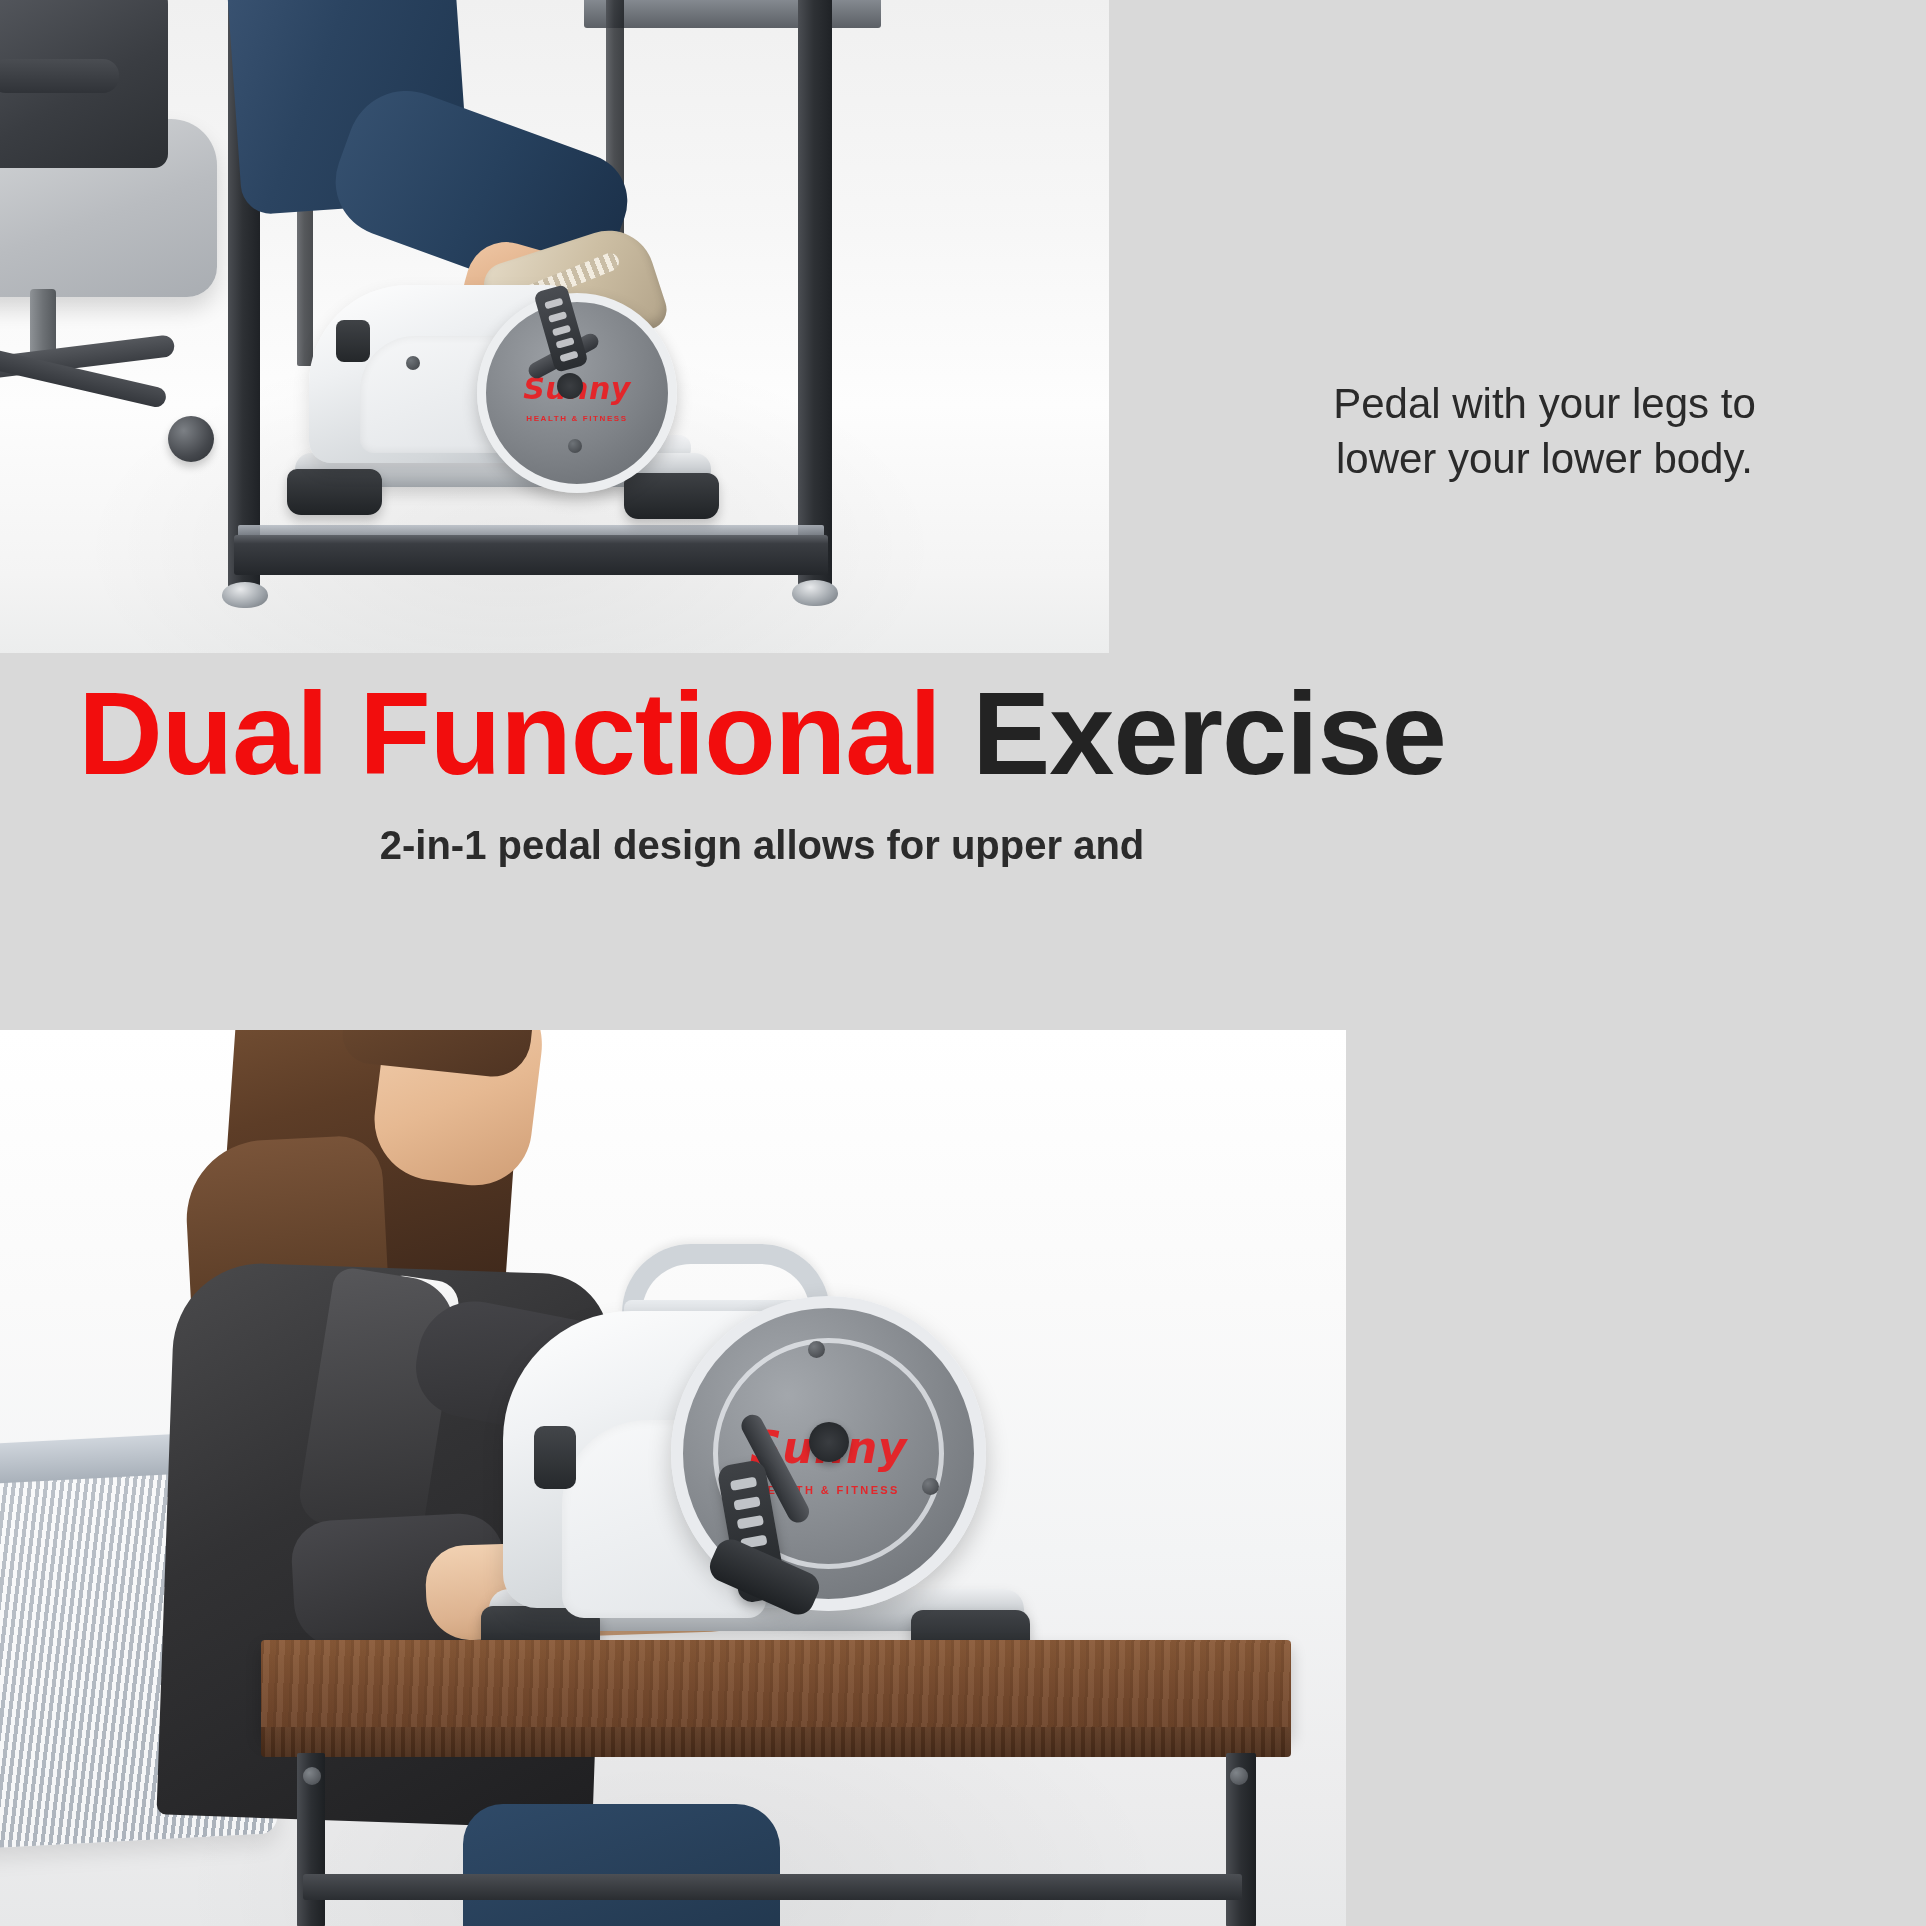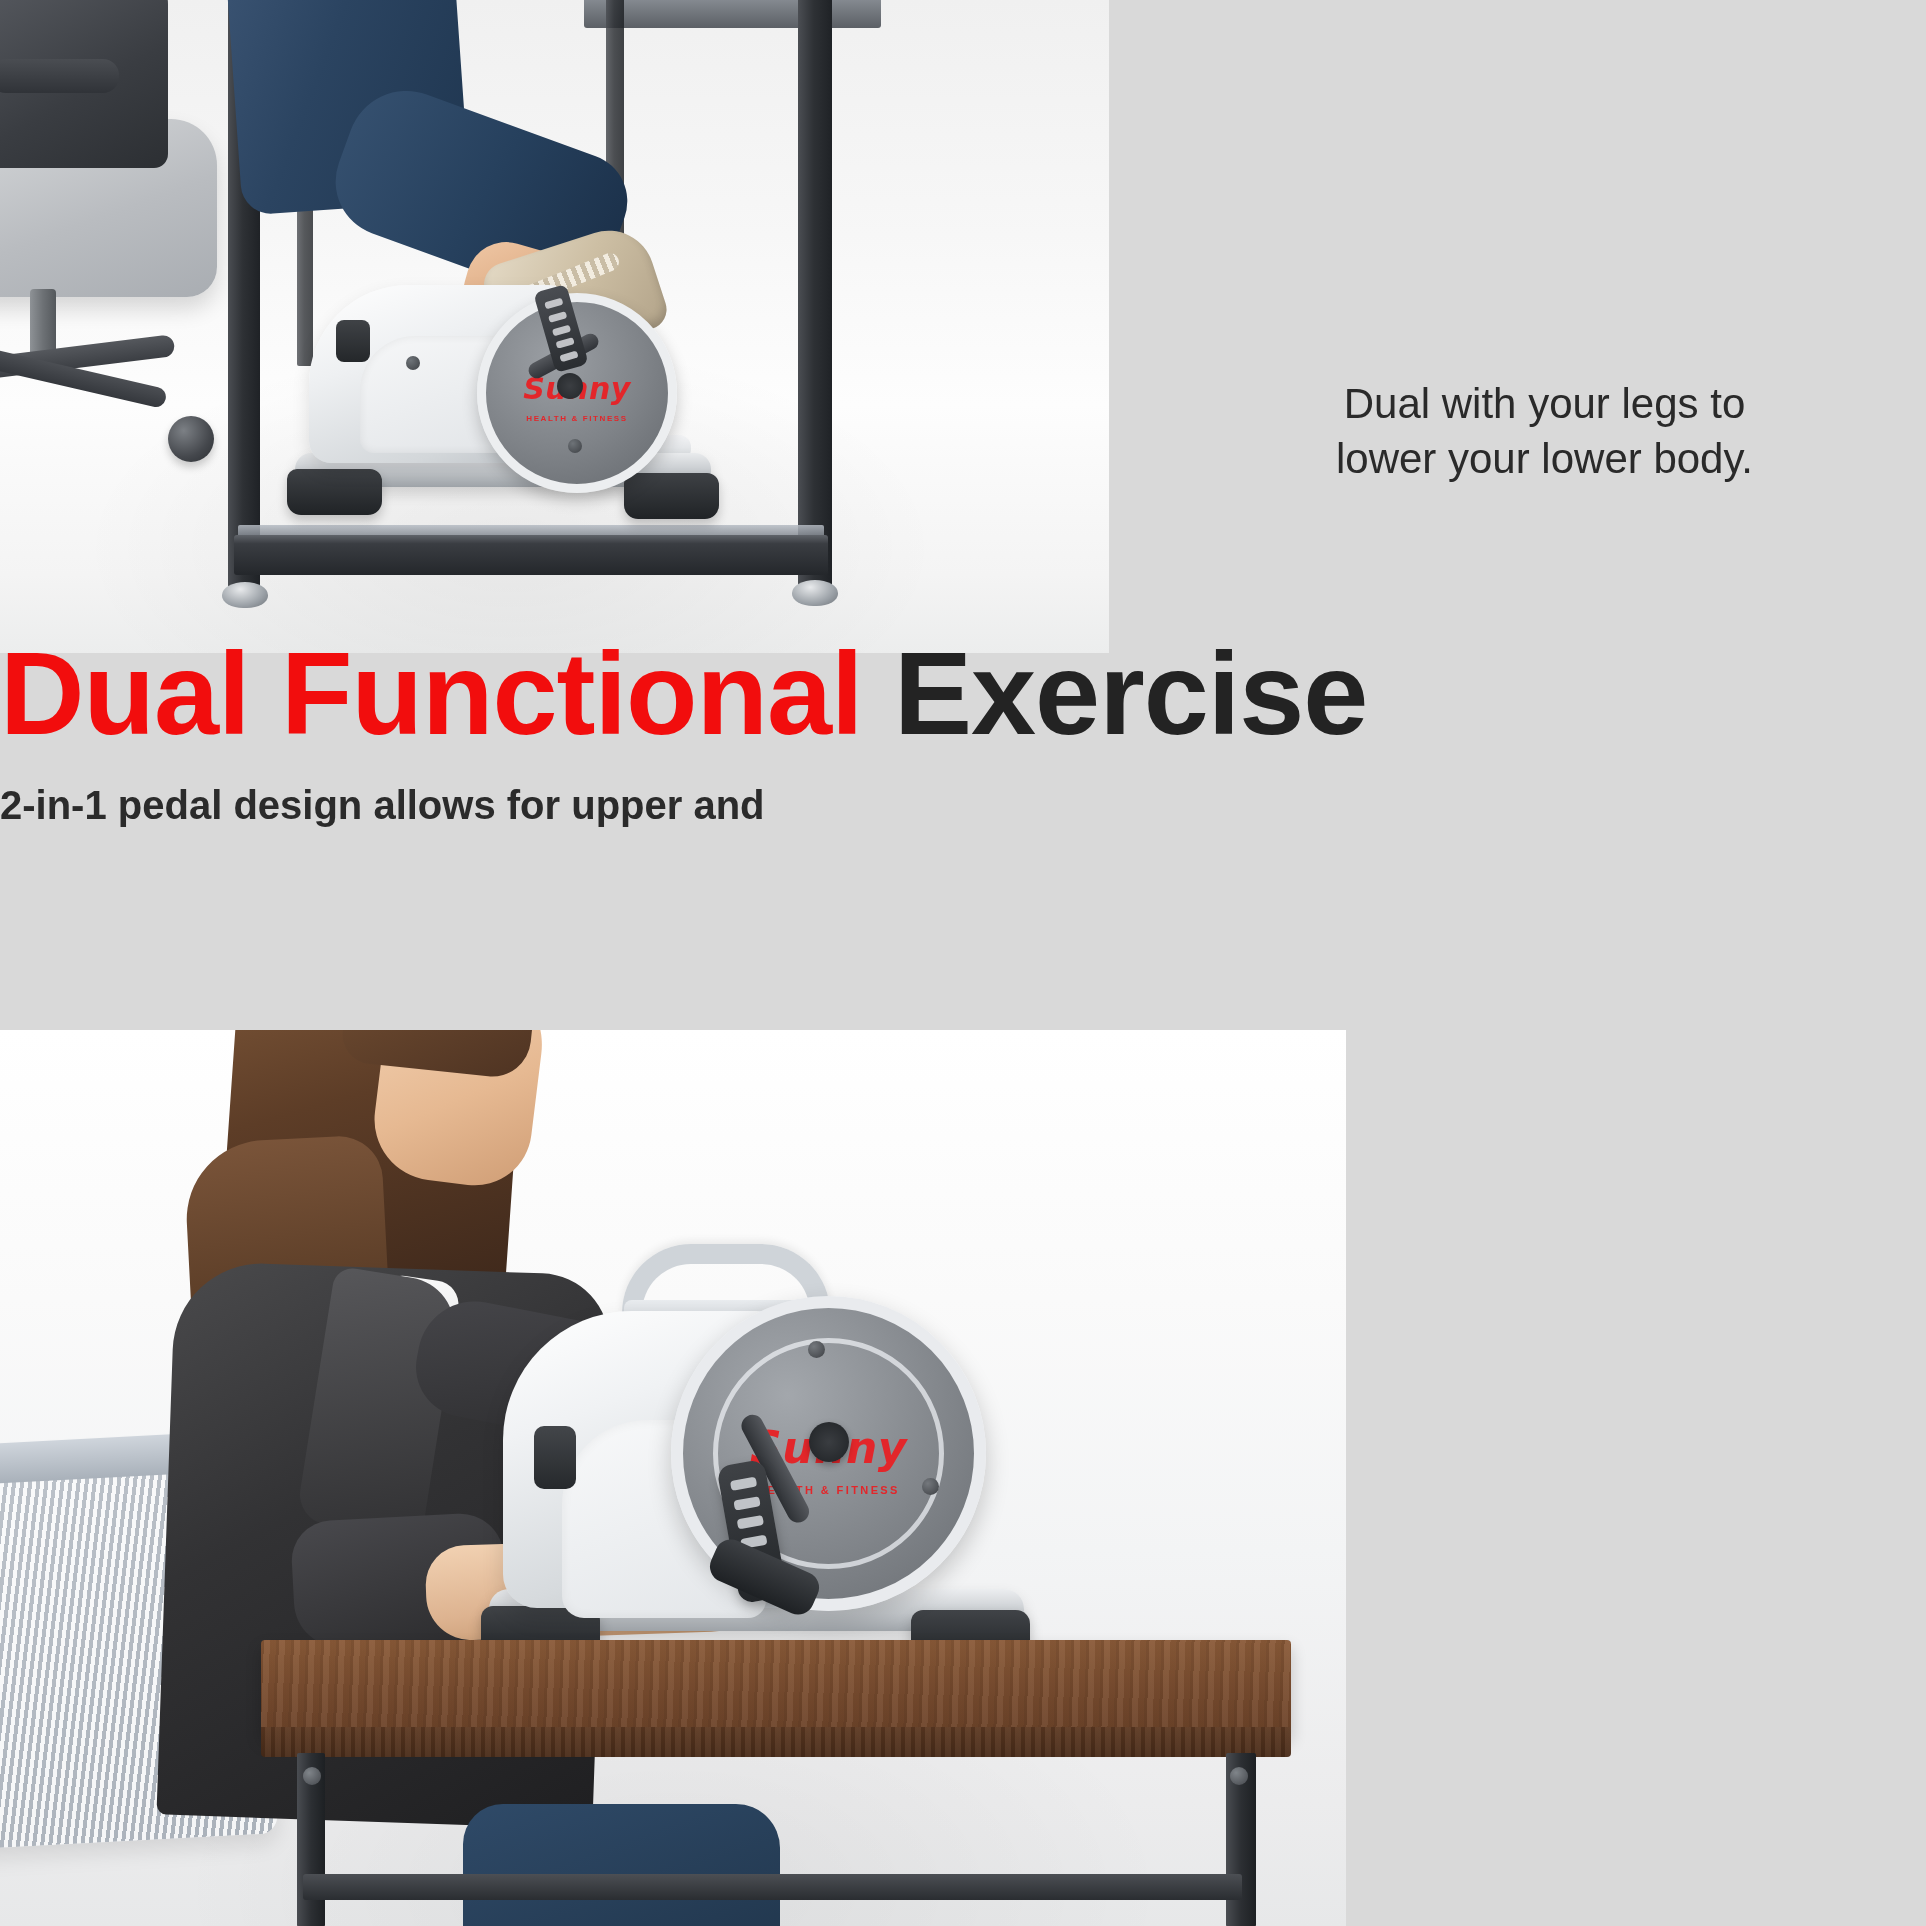--- a/index.html
+++ b/index.html
@@ -194,22 +194,22 @@
   .m-footpad {
     position:absolute; width:95px; height:46px; border-radius:10px 12px 14px 14px;
     background:linear-gradient(180deg,#3e4145,#202326);
     box-shadow:0 6px 11px rgba(0,0,0,0.2);
   }
   .m-footpad.fp1 { left:8px; top:204px; }
   .m-footpad.fp2 { left:345px; top:208px; }
 
   
   .mid-block {
-    position:absolute; left:0; top:590px; width:1524px; height:475px;
-    background:transparent; text-align:left; z-index:6; pointer-events:none;
+    position:absolute; left:0; top:630px; width:1524px; height:475px;
+    background:transparent; text-align:center; z-index:6; pointer-events:none;
   }
   .headline {
     font-family:"Liberation Sans", sans-serif;
     font-weight:bold;
     font-size:117px;
     line-height:1.06;
     letter-spacing:-1px;
     white-space:nowrap;
     margin-top:42px;
   }
@@ -513,21 +513,21 @@
           <div class="slot" style="top:40px"></div>
           <div class="slot" style="top:53px"></div>
           <div class="slot" style="top:67px"></div>
         </div>
         <div class="m-screw s1"></div>
         <div class="m-screw s2"></div>
       </div>
     </div>
 
     <div class="cap cap-top">
-      <span class="line">Dual with your legs to</span>
+      <span class="line">Pedal with your legs to</span>
       <span class="line">lower your lower body.</span>
     </div>
   </div>
 
   <div class="mid-block">
     <div class="headline">
       <span class="hl-red">Dual Functional</span><span class="hl-dark"> Exercise</span>
     </div>
     <div class="subhead">
       <span class="l2">2-in-1 pedal design allows for upper and</span>

